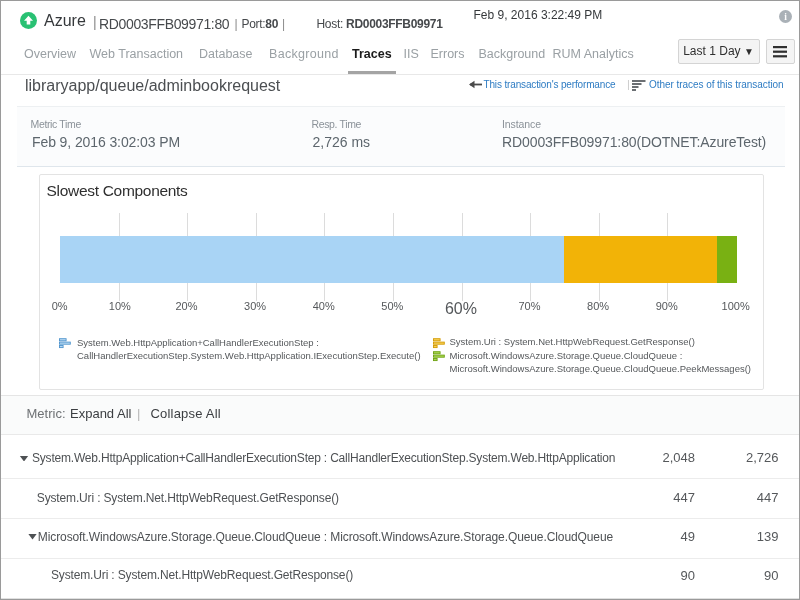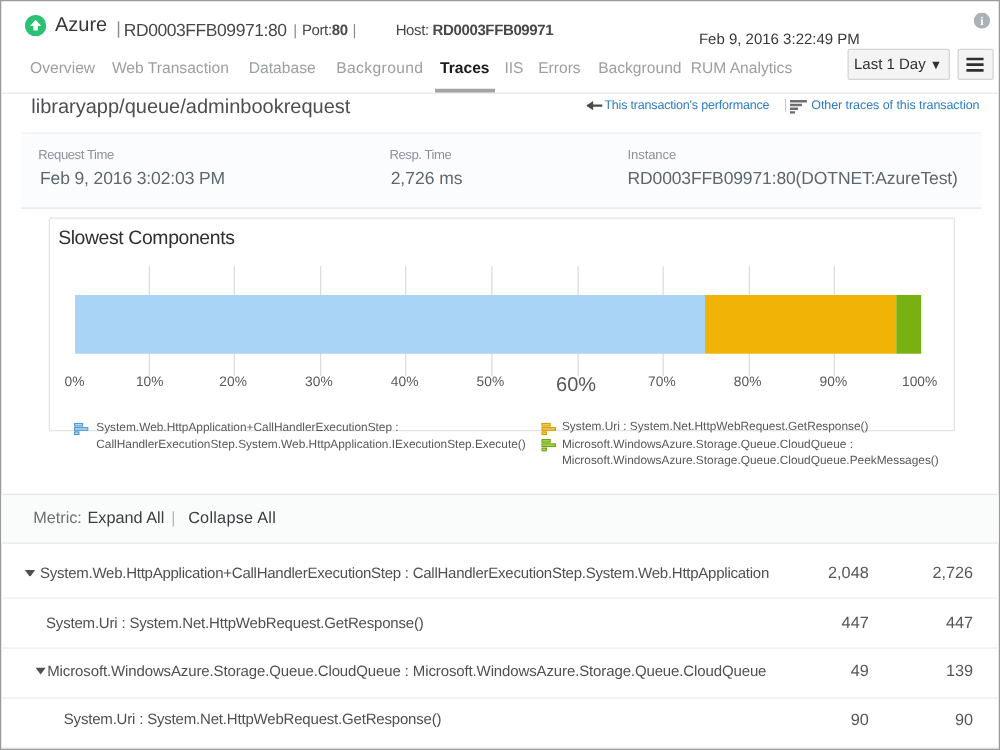--- a/index.html
+++ b/index.html
@@ -21,21 +21,21 @@
   <path d="M8.5 3.8 L13 8.8 L10.3 8.8 L10.3 12.4 L6.7 12.4 L6.7 8.8 L4 8.8 Z" fill="#fff"></path>
 </svg>
 <div class="abs" style="left:43px;top:11px;font-size:16px;color:#35383b;">Azure</div>
 <div class="abs" style="left:92px;top:13px;font-size:14px;color:#8a8a8a;">|</div>
 <div class="abs" style="left:98px;top:14.5px;font-size:14px;letter-spacing:-0.35px;color:#46494c;">RD0003FFB09971:80</div>
 <div class="abs" style="left:233.5px;top:15.5px;font-size:12px;color:#8a8a8a;">|</div>
 <div class="abs" style="left:240.5px;top:16px;font-size:12px;letter-spacing:-0.3px;color:#46494c;">Port:<b>80</b></div>
 <div class="abs" style="left:281px;top:15.5px;font-size:12px;color:#8a8a8a;">|</div>
 <div class="abs" style="left:287.5px;top:16px;font-size:12px;letter-spacing:-0.3px;color:#46494c;margin-left:28px;">Host: <b>RD0003FFB09971</b></div>
 
-<div class="abs" style="left:472.5px;top:7px;width:300px;text-align:center;font-size:12px;color:#35383b;margin-top:16px;">Feb 9, 2016 3:22:49 PM</div>
+<div class="abs" style="left:472.5px;top:7px;width:300px;text-align:left;font-size:12px;color:#35383b;">Feb 9, 2016 3:22:49 PM</div>
 <svg class="abs" style="left:777.8px;top:9px" width="13" height="13" viewBox="0 0 13 13">
   <circle cx="6.5" cy="6.5" r="6.5" fill="#aab1b7"></circle>
   <text x="6.5" y="9.8" font-size="9.5" font-weight="bold" fill="#fff" text-anchor="middle" font-family="Liberation Serif, serif">i</text>
 </svg>
 
 <div class="abs" style="left:0;top:44px;width:798px;height:30px;border-bottom:1px solid #e8e8e8;"></div>
 <div class="abs" style="left:23px;top:46.3px;font-size:12.5px;color:#9aa0a4;">Overview</div>
 <div class="abs" style="left:88.5px;top:46.3px;font-size:12.5px;color:#9aa0a4;">Web Transaction</div>
 <div class="abs" style="left:198px;top:46.3px;font-size:12.5px;color:#9aa0a4;">Database</div>
 <div class="abs" style="left:268px;top:46.3px;font-size:12.5px;letter-spacing:0.3px;color:#9aa0a4;">Background</div>
@@ -68,29 +68,29 @@
   <g fill="#6b6f73">
     <rect x="0" y="0" width="13.5" height="2"></rect>
     <rect x="0" y="3" width="9.5" height="2"></rect>
     <rect x="0" y="6" width="6.5" height="2"></rect>
     <rect x="0" y="9" width="4" height="2"></rect>
   </g>
 </svg>
 <div class="abs" style="left:648px;top:77.5px;font-size:10px;letter-spacing:-0.05px;color:#2e7cc3;">Other traces of this transaction</div>
 
 <div class="abs" style="left:16px;top:105px;width:768px;height:61px;background:#fbfcfd;border-top:1px solid #edf0f2;border-bottom:1px solid #dfe6ec;">
-  <div class="abs" style="left:13.5px;top:11px;font-size:10.5px;letter-spacing:-0.35px;color:#8b9299;">Request Time</div>
+  <div class="abs" style="left:13.5px;top:11px;font-size:10.5px;letter-spacing:-0.35px;color:#8b9299;">Metric Time</div>
   <div class="abs" style="left:15px;top:26.5px;font-size:14px;letter-spacing:-0.1px;color:#5d666d;">Feb 9, 2016 3:02:03 PM</div>
   <div class="abs" style="left:294.5px;top:11px;font-size:10.5px;letter-spacing:-0.35px;color:#8b9299;">Resp. Time</div>
   <div class="abs" style="left:295.5px;top:26.5px;font-size:14px;letter-spacing:0px;color:#5d666d;">2,726 ms</div>
   <div class="abs" style="left:485px;top:11px;font-size:10.5px;letter-spacing:-0.1px;color:#8b9299;">Instance</div>
   <div class="abs" style="left:485px;top:26.5px;font-size:14px;letter-spacing:-0.1px;color:#5d666d;">RD0003FFB09971:80(DOTNET:AzureTest)</div>
 </div>
 
-<div class="abs" style="left:37.5px;top:173px;width:725.5px;height:171px;border:1px solid #e3e3e3;border-radius:2px;">
+<div class="abs" style="left:37.5px;top:173px;width:725.5px;height:216px;border:1px solid #e3e3e3;border-radius:2px;">
   <div class="abs" style="left:7px;top:6.5px;font-size:15.5px;letter-spacing:-0.3px;color:#2f2f2f;">Slowest Components</div>
 
   <div id="grid">
       <div class="abs" style="left:79.0px;top:38px;width:1px;height:88px;background:#dcdcdc;"></div>
       <div class="abs" style="left:147.6px;top:38px;width:1px;height:88px;background:#dcdcdc;"></div>
       <div class="abs" style="left:216.2px;top:38px;width:1px;height:88px;background:#dcdcdc;"></div>
       <div class="abs" style="left:284.8px;top:38px;width:1px;height:88px;background:#dcdcdc;"></div>
       <div class="abs" style="left:353.4px;top:38px;width:1px;height:88px;background:#dcdcdc;"></div>
       <div class="abs" style="left:422.0px;top:38px;width:1px;height:88px;background:#dcdcdc;"></div>
       <div class="abs" style="left:490.6px;top:38px;width:1px;height:88px;background:#dcdcdc;"></div>

